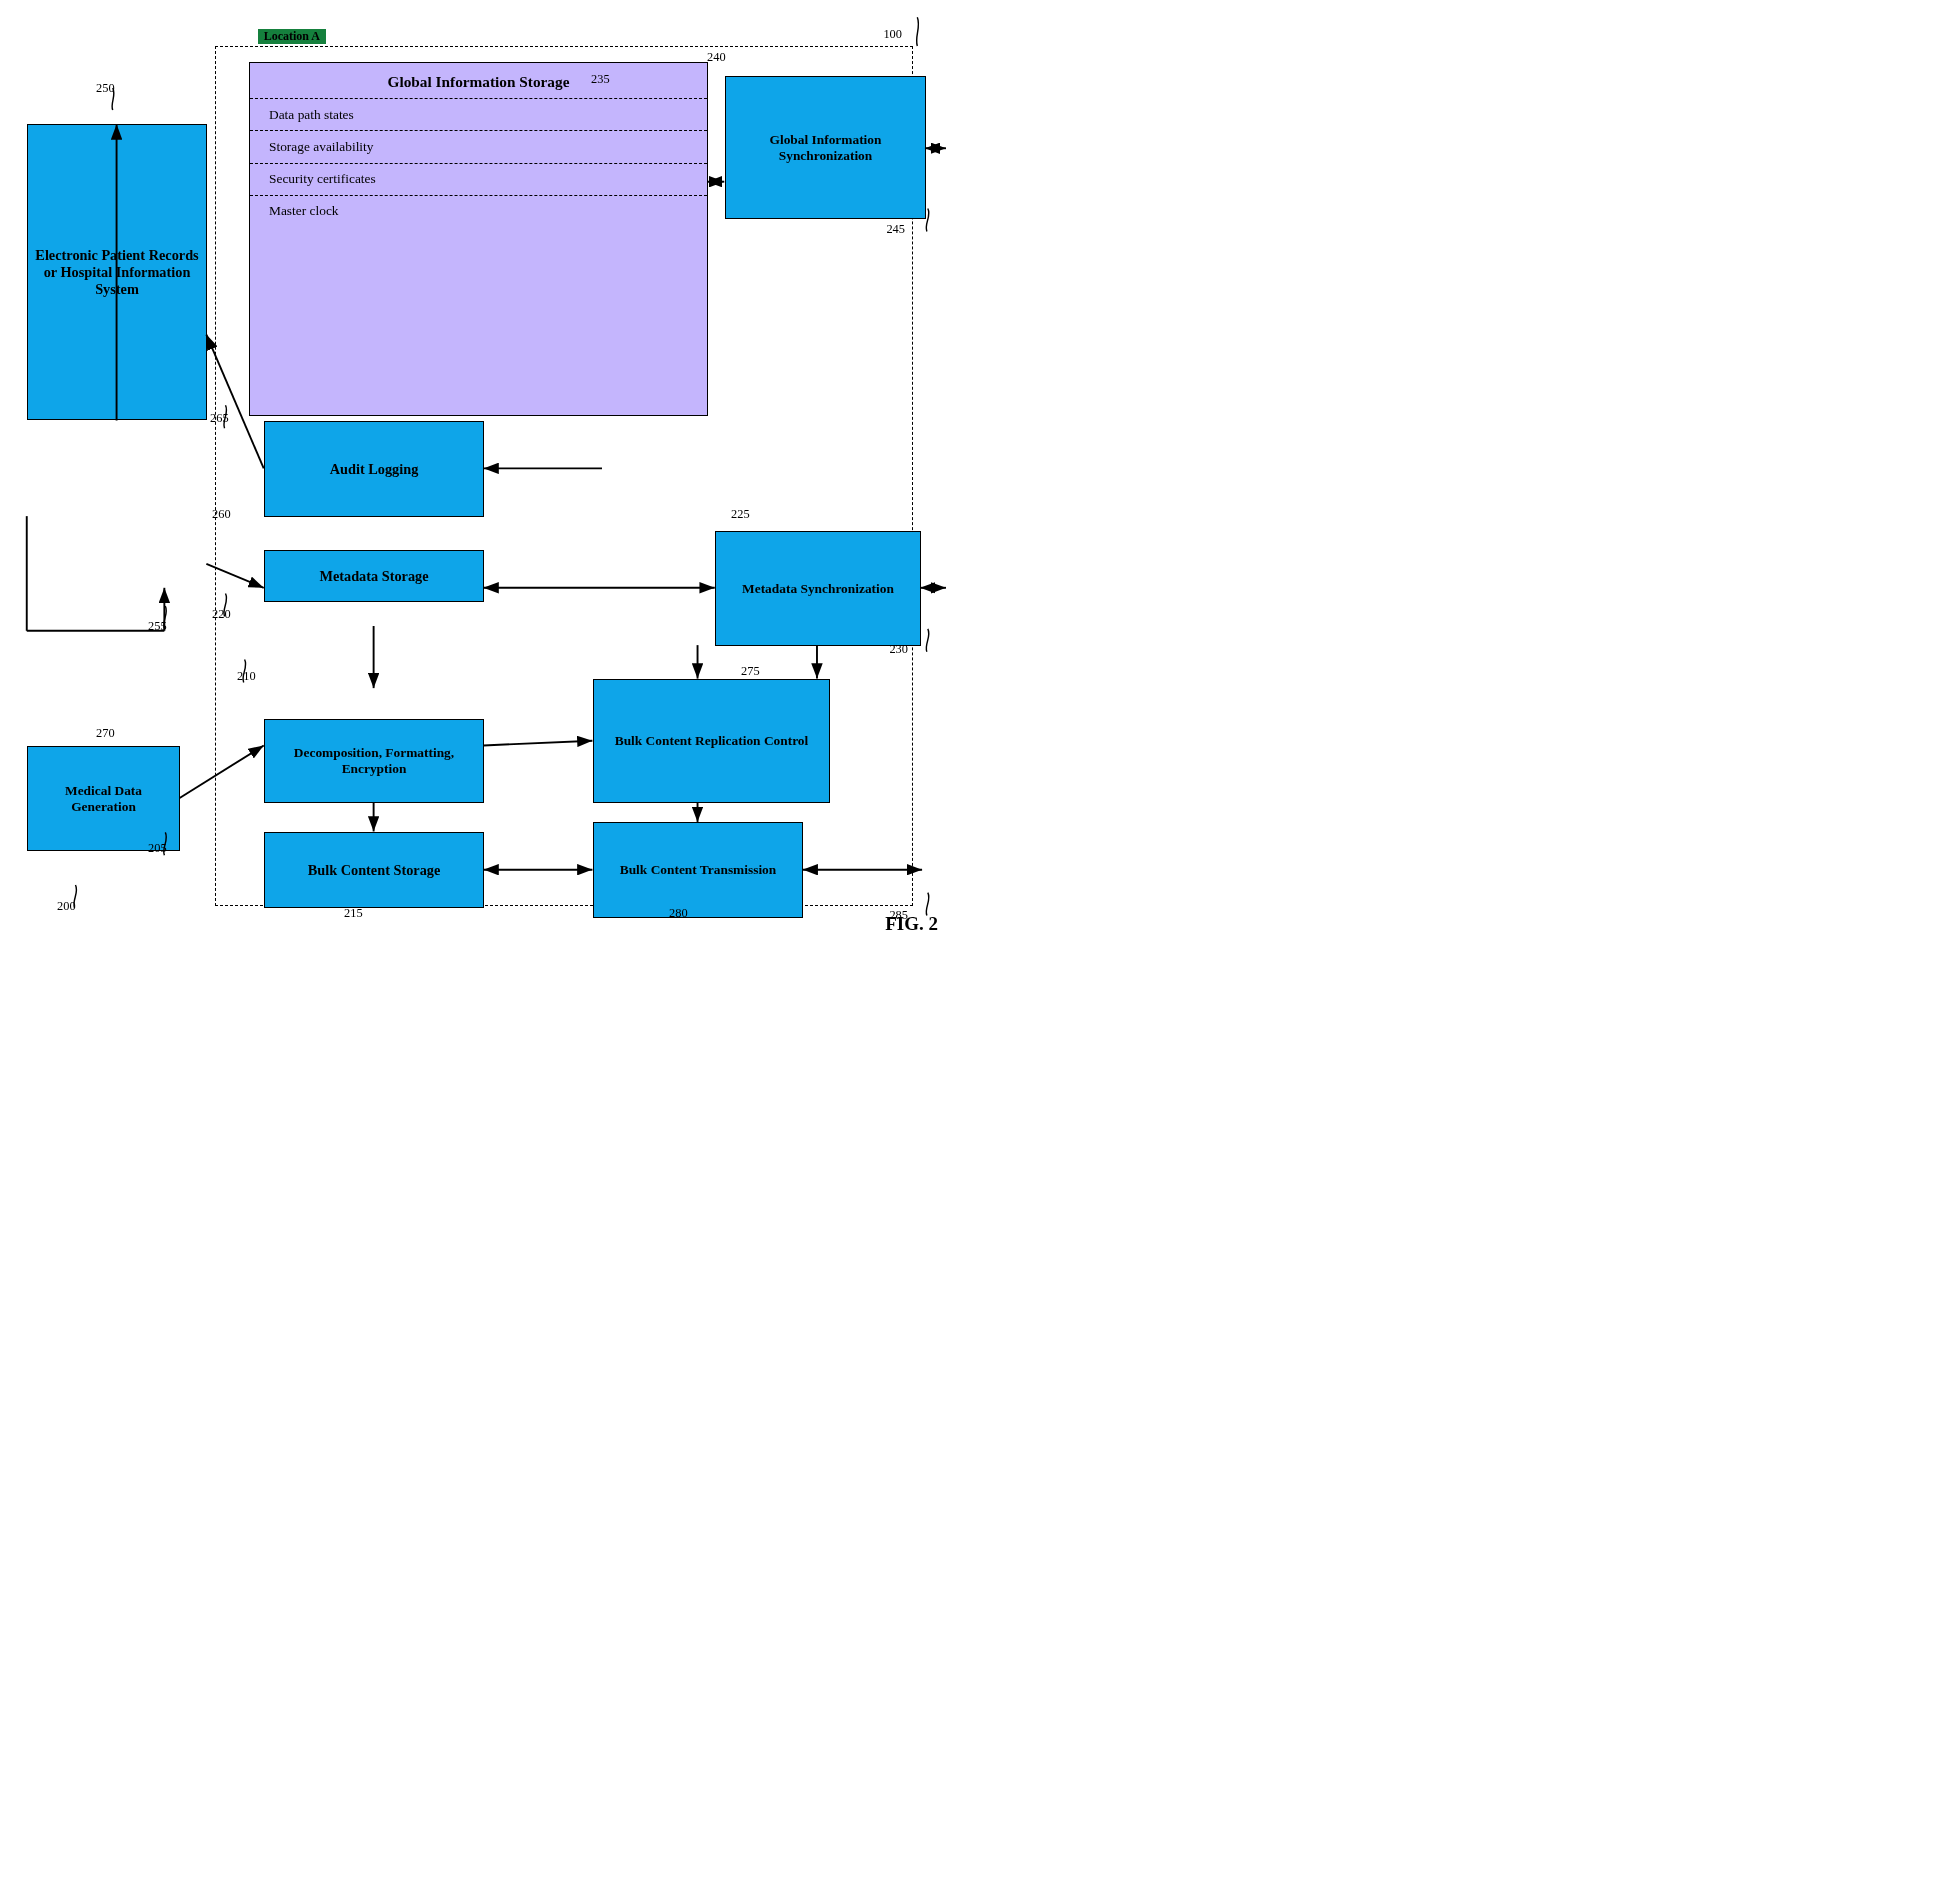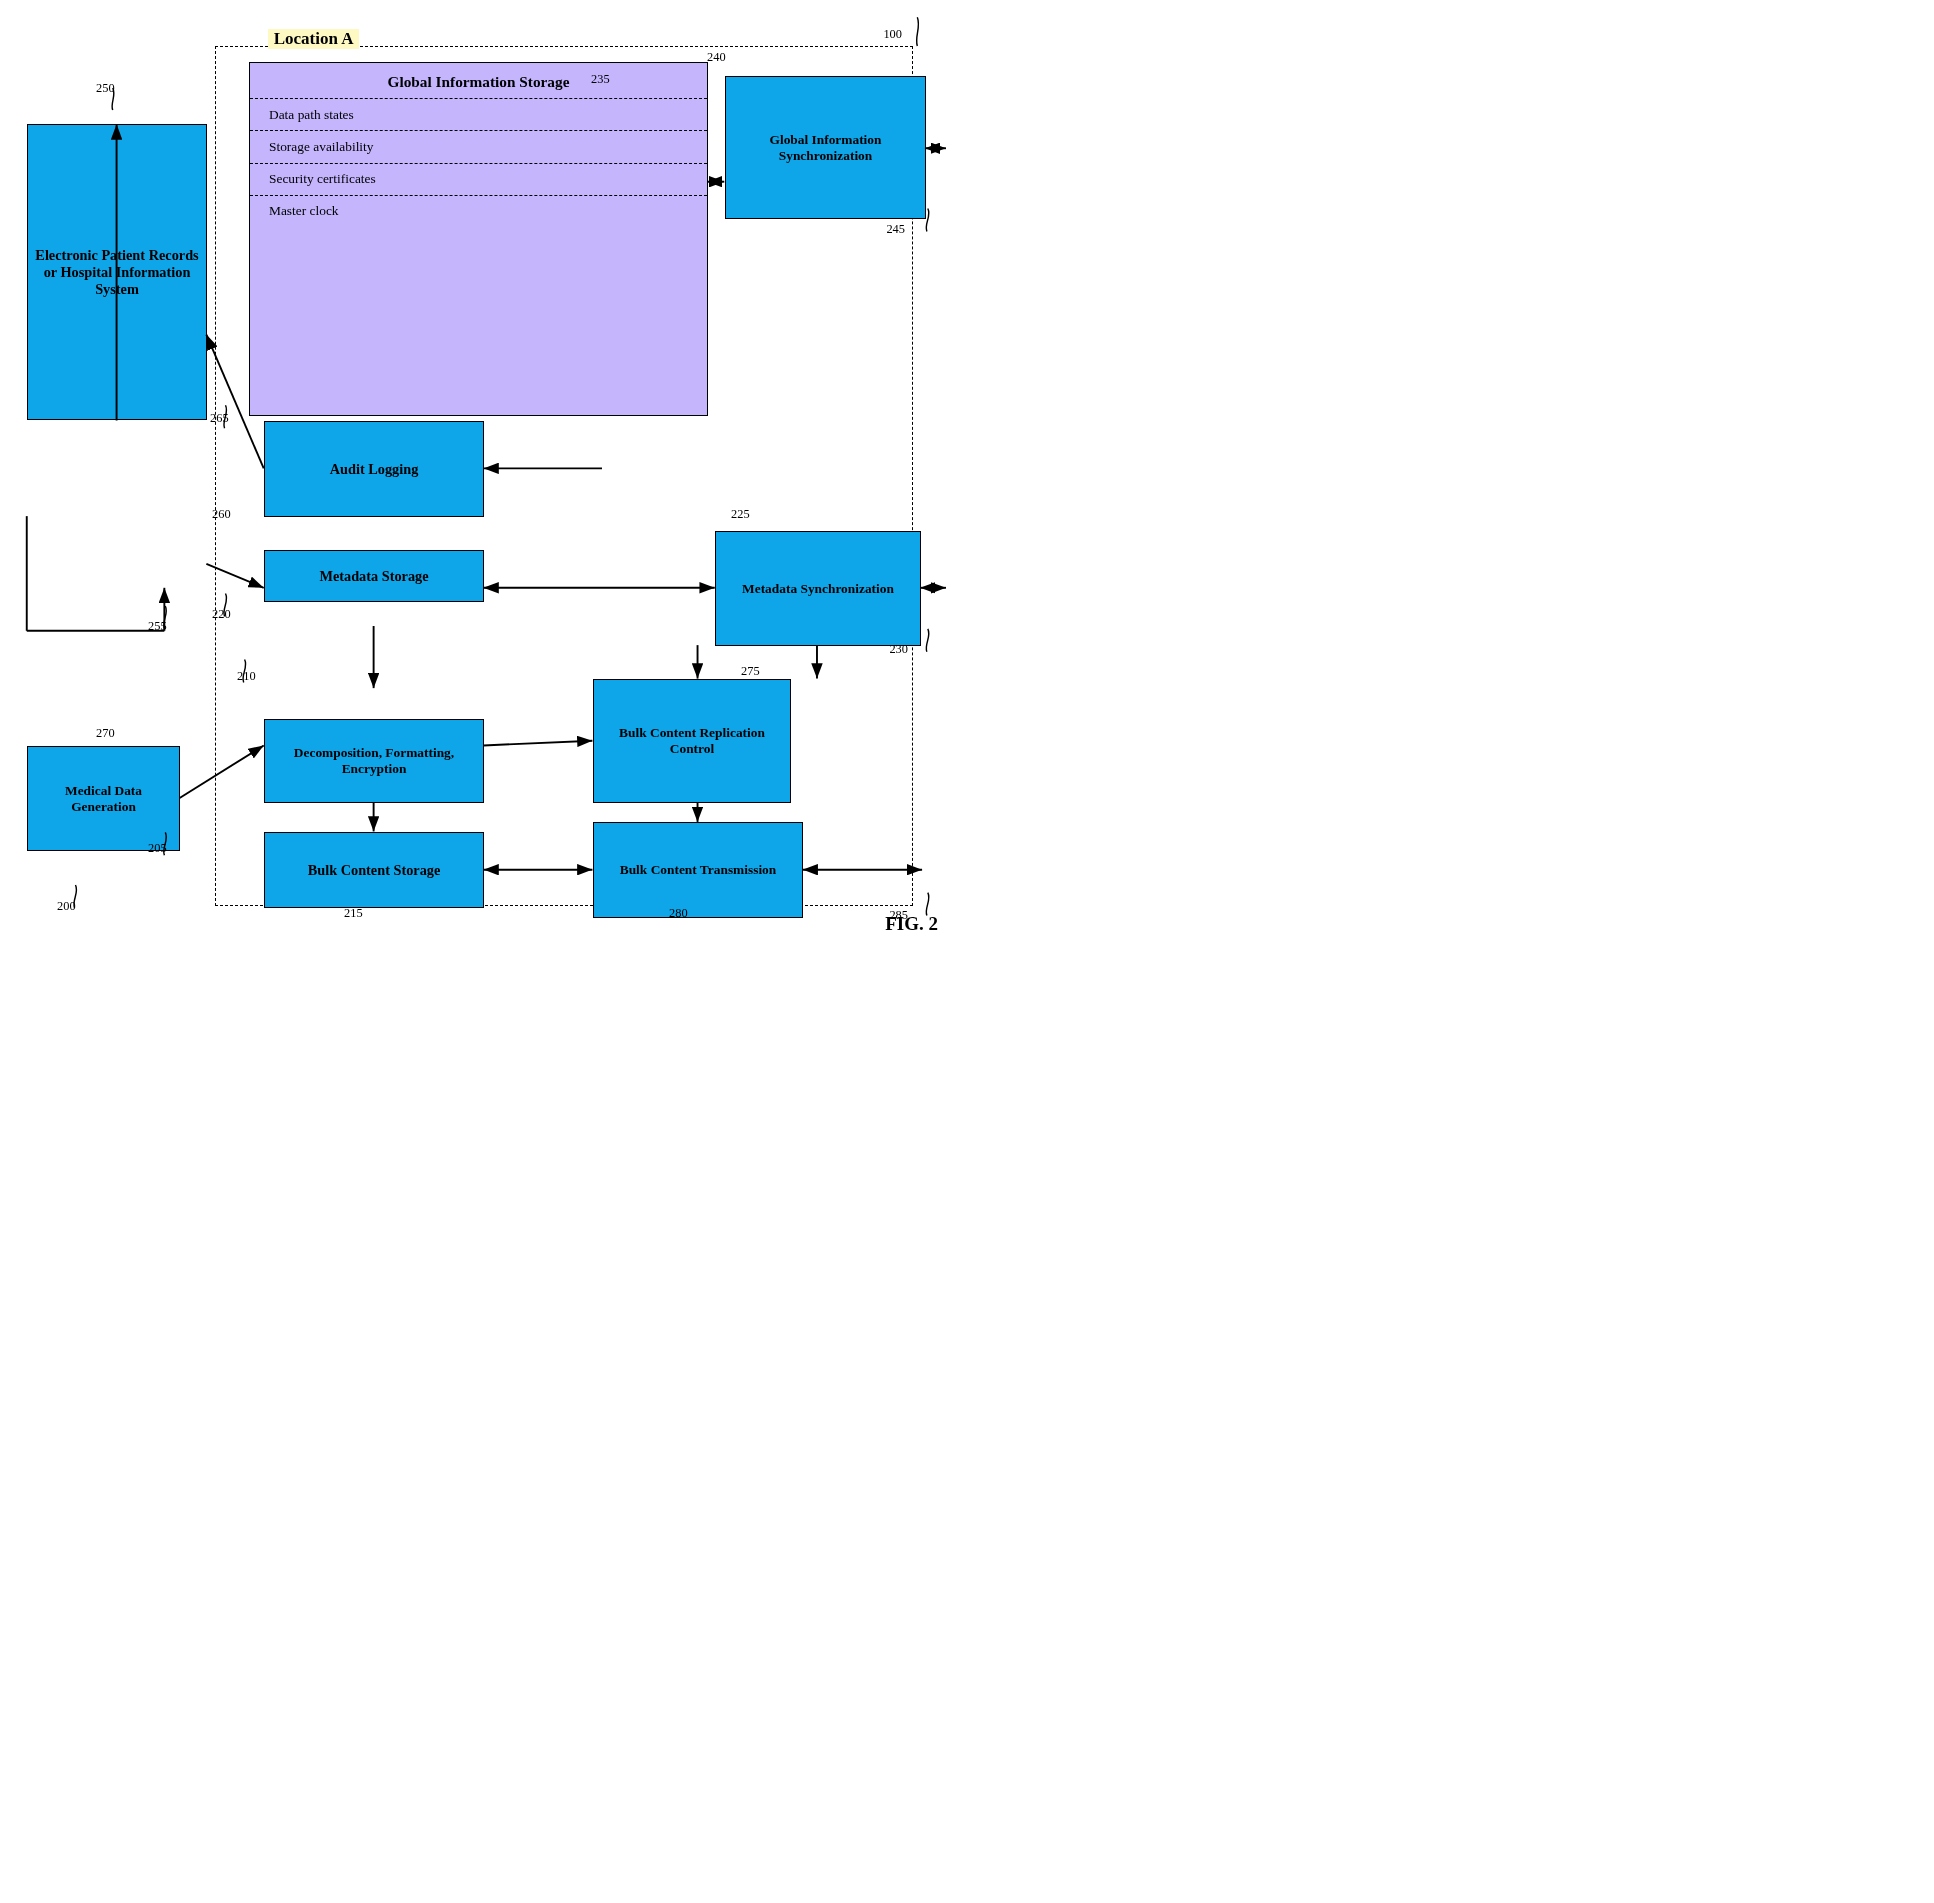--- a/index.html
+++ b/index.html
@@ -25,25 +25,24 @@
       left: 215px;
       width: 698px;
       height: 860px;
       border: 1.9px dashed #000;
     }
 
     .location-a-label {
       position: absolute;
       top: 29px;
       left: 258px;
-      font-size: 17px;
-      font-weight: bold;
-      background: #fef9c3;
+      font-size: 12px;
+      font-weight: bold;
+      background: #15803d;
       padding: 0 5.7px;
-      margin-left: 10px;
     }
 
     
     .ref-num {
       position: absolute;
       font-size: 12.4px;
       font-weight: normal;
     }
 
     
@@ -160,21 +159,21 @@
   <div class="ref-num" style="top:507px; left:731px;">225</div>
 
   <div class="ref-num" style="top:642px; right:59px;">230</div>
 
   <div class="box" style="top:688px; left:264px; width:220px; height:84px; font-size:13.4px;margin-top:31px;">
     <span>Decomposition, Formatting, Encryption</span>
   </div>
 
   <div class="ref-num" style="top:669px; left:237px;">210</div>
 
-  <div class="box" style="top:679px; left:593px; width:198px; height:124px; font-size:13.4px;text-align:center;">
+  <div class="box" style="top:679px; left:593px; width:237px; height:124px; font-size:13.4px;text-align:center;">
     <span>Bulk Content Replication Control</span>
   </div>
 
   <div class="ref-num" style="top:664px; left:741px;">275</div>
 
   <div class="box" style="top:832px; left:264px; width:220px; height:76px;">
     <span>Bulk Content Storage</span>
   </div>
 
   <div class="ref-num" style="top:906px; left:344px;">215</div>

